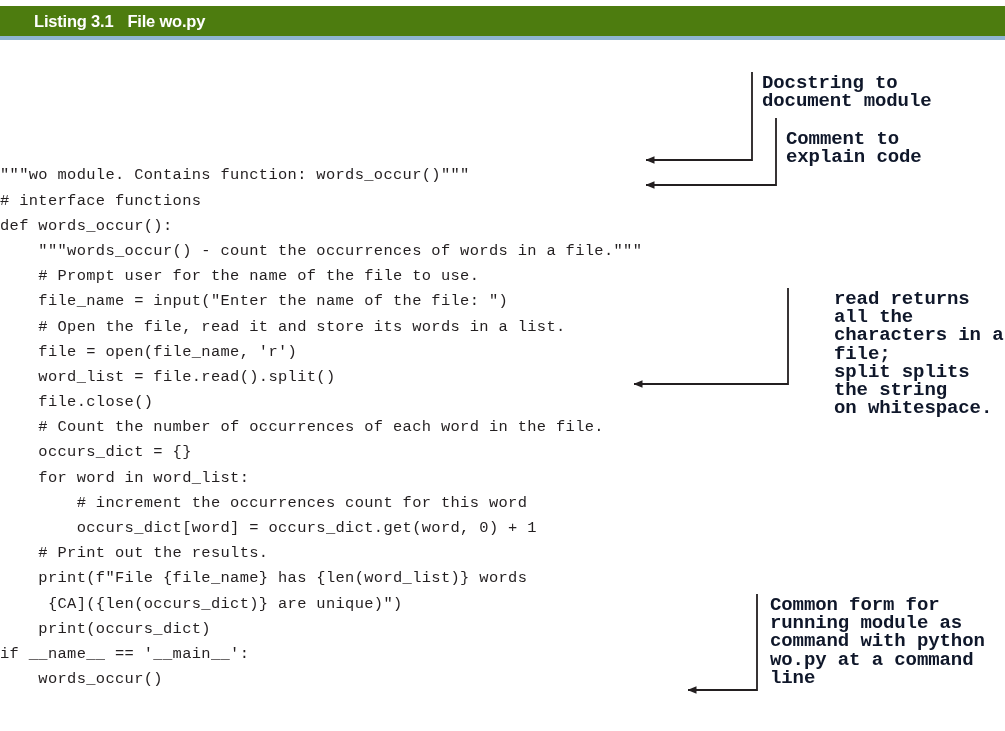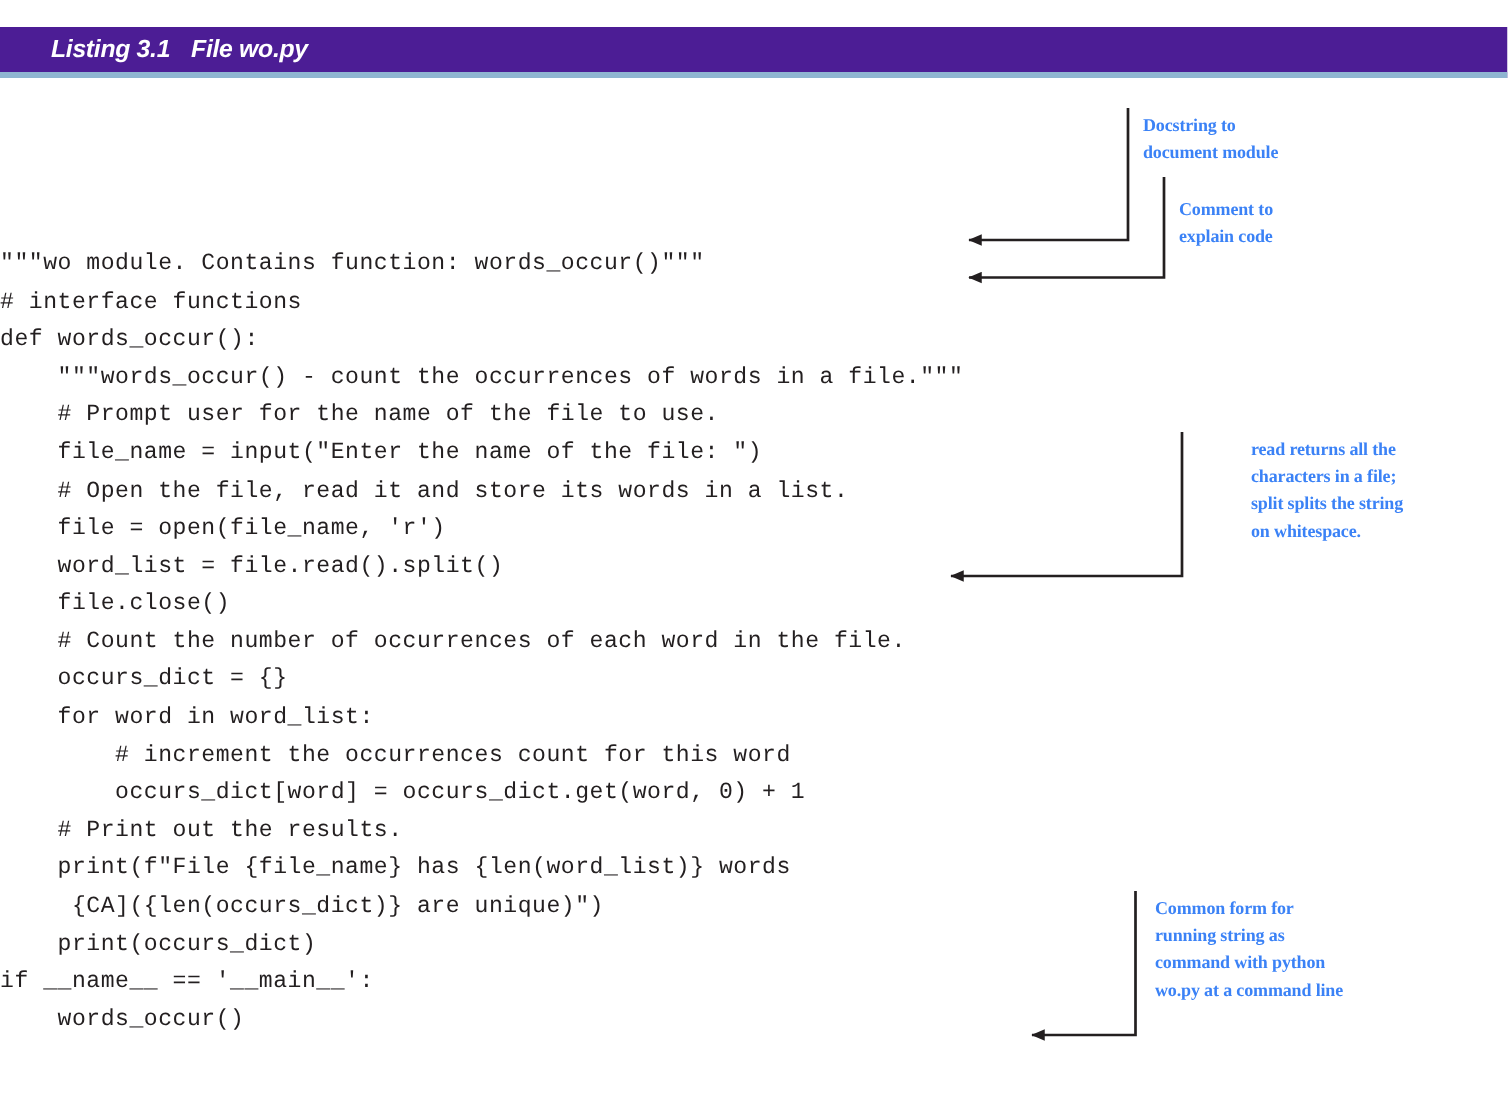--- a/index.html
+++ b/index.html
@@ -14,26 +14,25 @@
     position: relative;
     overflow: hidden;
     font-family: "Liberation Sans", sans-serif;
     color: #1a1a1a;
   }
 
   
   #listing-header {
     position: absolute;
     left: 0;
-    top: 18px;
+    top: 6px;
     width: 1005px;
     height: 34px;
-    background: #4c1d95;
+    background: #4d7c0f;
     box-sizing: border-box;
-    font-style: italic;
   }
   #listing-header::after {
     content: "";
     position: absolute;
     left: 0;
     bottom: 0;
     width: 100%;
     height: 4px;
     background: #8fb5d1;
   }
@@ -69,25 +68,25 @@
     letter-spacing: 0.35px;
   }
   #code-block .code-line {
     height: 25.2px;
     white-space: pre;
   }
 
   
   .callout {
     position: absolute;
-    font-family: Liberation Serif, serif;
+    font-family: Liberation Mono, monospace;
     font-weight: bold;
-    font-size: 12px;
+    font-size: 19px;
     line-height: 18.2px;
-    color: #3b82f6;
+    color: #0f172a;
     white-space: pre-line;
     letter-spacing: -0.1px;
   }
 
   
   #leader-lines {
     position: absolute;
     left: 0;
     top: 0;
     width: 1005px;
@@ -112,21 +111,21 @@
 
 <div class="callout" style="left:786px; top:130px;">Comment to
 explain code</div>
 
 <div class="callout" style="left:834px; top:290px;">read returns all the
 characters in a file;
 split splits the string
 on whitespace.</div>
 
 <div class="callout" style="left:770px; top:596px;">Common form for
-running string as
+running module as
 command with python
 wo.py at a command line</div>
 
 <svg id="leader-lines" viewBox="0 0 1005 731">
   <defs>
     <marker id="arrowhead" markerWidth="9" markerHeight="8" refX="8.5" refY="4" orient="auto" markerUnits="userSpaceOnUse">
       <path d="M 9,4 L 0,0.2 L 0,7.8 Z" fill="#231f20"></path>
     </marker>
   </defs>
 

